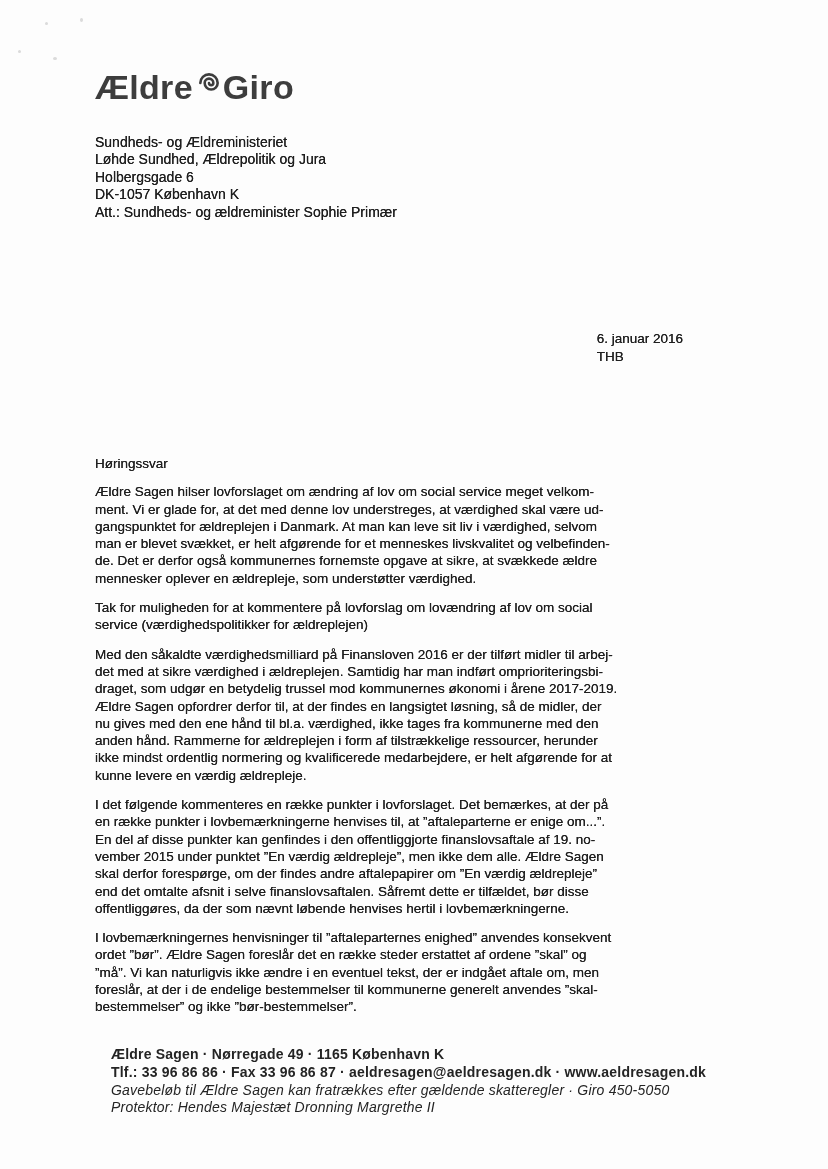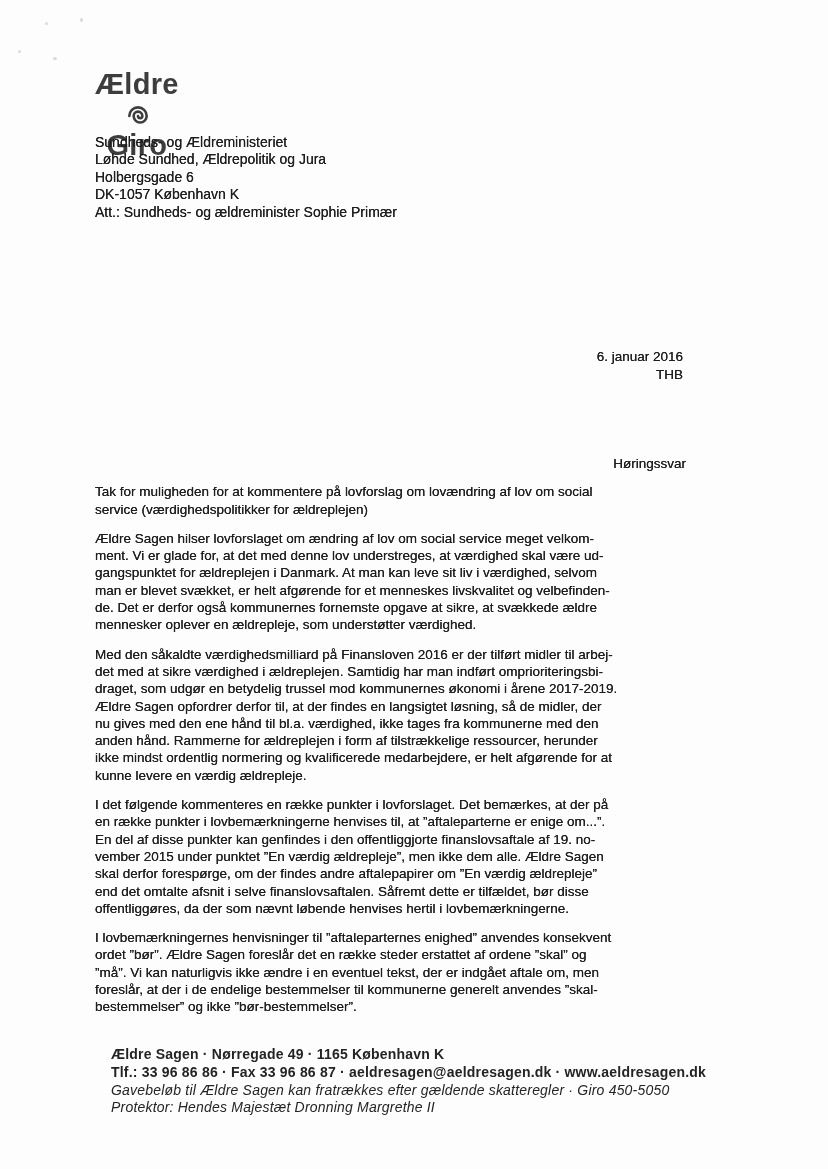--- a/index.html
+++ b/index.html
@@ -19,53 +19,51 @@
   .speck {
     position: absolute;
     background: #9a9a9a;
     border-radius: 50%;
     opacity: 0.35;
   }
   .logo {
     position: absolute;
     left: 95px; top: 68px;
     display: flex;
-    align-items: center;
-    font-size: 29px;
+    align-items: flex-start;
+    font-size: 34px;
     font-weight: bold;
     color: #3d3d3d;
     letter-spacing: 0.3px;
-    flex-direction: column;
   }
   .logo svg { margin: 2px 1px 0 3px; display: block; }
   .recipient {
     position: absolute;
     left: 95px; top: 134px;
     font-size: 14px;
     line-height: 17.4px;
     text-shadow: 0 0 0.4px #1f1f1f;
   }
   .dateblock {
     position: absolute;
-    right: 145px; top: 348px;
-    text-align: right;
+    right: 145px; top: 330px;
     font-size: 13.5px;
     line-height: 17.5px;
     text-shadow: 0 0 0.4px #1f1f1f;
   }
   .content {
     position: absolute;
     left: 95px; top: 455px;
     width: 655px;
     font-size: 13.5px;
     line-height: 17.3px;
     text-shadow: 0 0 0.4px #1f1f1f;
   }
   .heading {
-    text-align: right;
+    text-align: left;
     padding-right: 64px;
     margin-bottom: 11px;
   }
   .content p {
     margin: 0 0 12px 0;
     white-space: pre-line;
   }
   .letter-footer {
     position: absolute;
     left: 111px; top: 1048px;
@@ -104,28 +102,28 @@
     <div>Att.: Sundheds- og ældreminister Sophie Primær</div>
   </div>
 
   <div class="dateblock">
     <div>6. januar 2016</div>
     <div>THB</div>
   </div>
 
   <div class="content">
     <div class="heading">Høringssvar</div>
-    <p>Tak for muligheden for at kommentere på lovforslag om lovændring af lov om social
-service (værdighedspolitikker for ældreplejen)</p>
     <p>Ældre Sagen hilser lovforslaget om ændring af lov om social service meget velkom-
 ment. Vi er glade for, at det med denne lov understreges, at værdighed skal være ud-
 gangspunktet for ældreplejen i Danmark. At man kan leve sit liv i værdighed, selvom
 man er blevet svækket, er helt afgørende for et menneskes livskvalitet og velbefinden-
 de. Det er derfor også kommunernes fornemste opgave at sikre, at svækkede ældre
 mennesker oplever en ældrepleje, som understøtter værdighed.</p>
+    <p>Tak for muligheden for at kommentere på lovforslag om lovændring af lov om social
+service (værdighedspolitikker for ældreplejen)</p>
     <p>Med den såkaldte værdighedsmilliard på Finansloven 2016 er der tilført midler til arbej-
 det med at sikre værdighed i ældreplejen. Samtidig har man indført omprioriteringsbi-
 draget, som udgør en betydelig trussel mod kommunernes økonomi i årene 2017-2019.
 Ældre Sagen opfordrer derfor til, at der findes en langsigtet løsning, så de midler, der
 nu gives med den ene hånd til bl.a. værdighed, ikke tages fra kommunerne med den
 anden hånd. Rammerne for ældreplejen i form af tilstrækkelige ressourcer, herunder
 ikke mindst ordentlig normering og kvalificerede medarbejdere, er helt afgørende for at
 kunne levere en værdig ældrepleje.</p>
     <p>I det følgende kommenteres en række punkter i lovforslaget. Det bemærkes, at der på
 en række punkter i lovbemærkningerne henvises til, at ”aftaleparterne er enige om...”.

